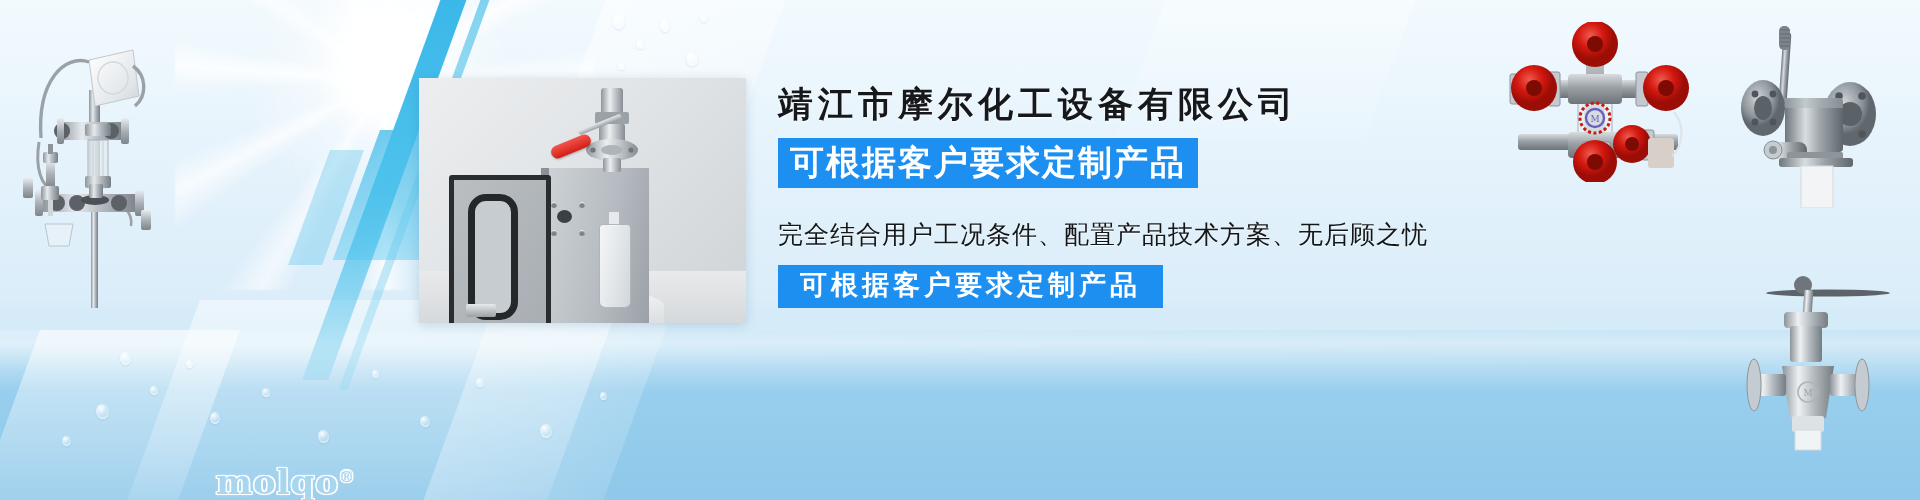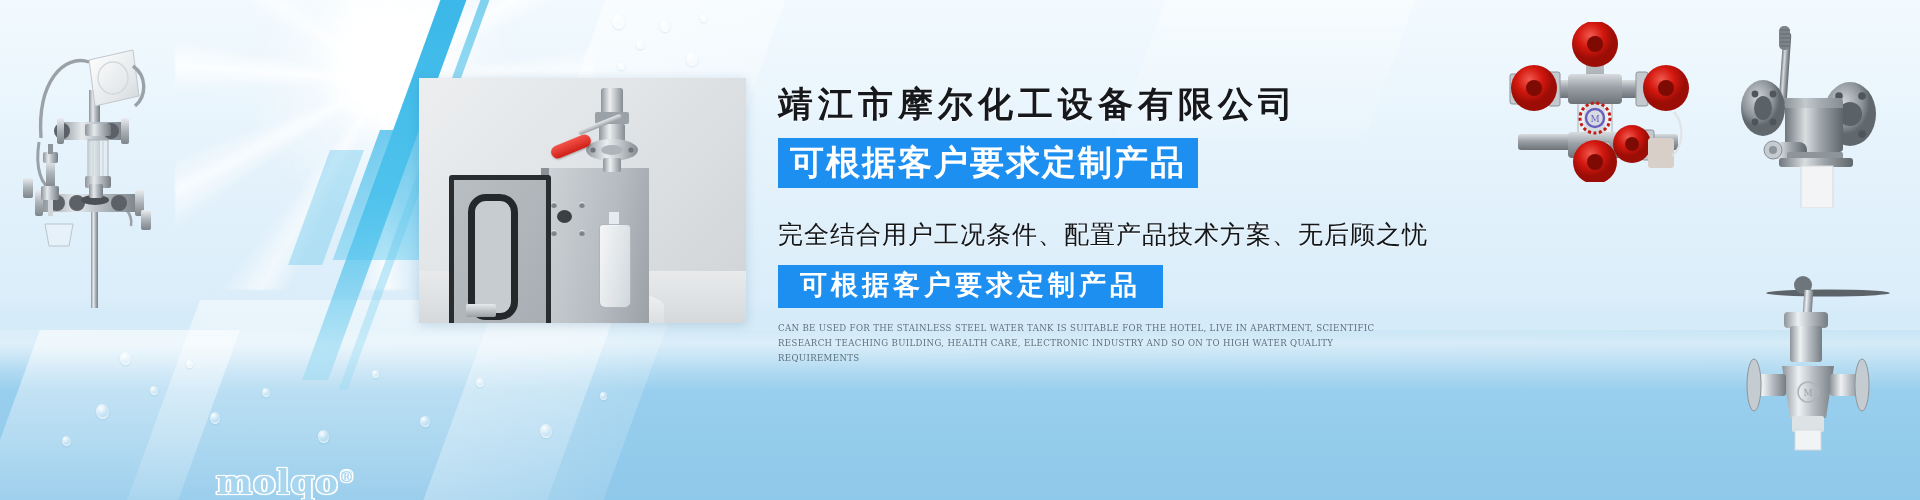--- a/index.html
+++ b/index.html
@@ -450,20 +450,19 @@
       <rect x="52" y="148" width="32" height="16" rx="2" fill="#dde2e5"></rect>
       <rect x="55" y="162" width="26" height="20" fill="#f1f4f5" stroke="#d5dade" stroke-width="1"></rect>
     </svg>
   </div>
 
   <div class="textblock">
     <div class="company">靖江市摩尔化工设备有限公司</div>
     <div><span class="hl1">可根据客户要求定制产品</span></div>
     <div class="sub">完全结合用户工况条件、配置产品技术方案、无后顾之忧</div>
     <div><span class="hl2">可根据客户要求定制产品</span></div>
-    <div class="eng">CAN BE USED FOR THE STAINLESS STEEL WATER TANK IS SUITABLE FOR THE HOTEL, LIVE IN APARTMENT, SCIENTIFIC RESEARCH TEACHING BUILDING, HEALTH CARE, ELECTRONIC INDUSTRY AND SO ON TO HIGH WATER QUALITY REQUIREMENTS</div>
   </div>
 
   <div class="logo">
     <span>molqo</span><sup>®</sup>
   </div>
 
 </div>
 
 </body></html>

